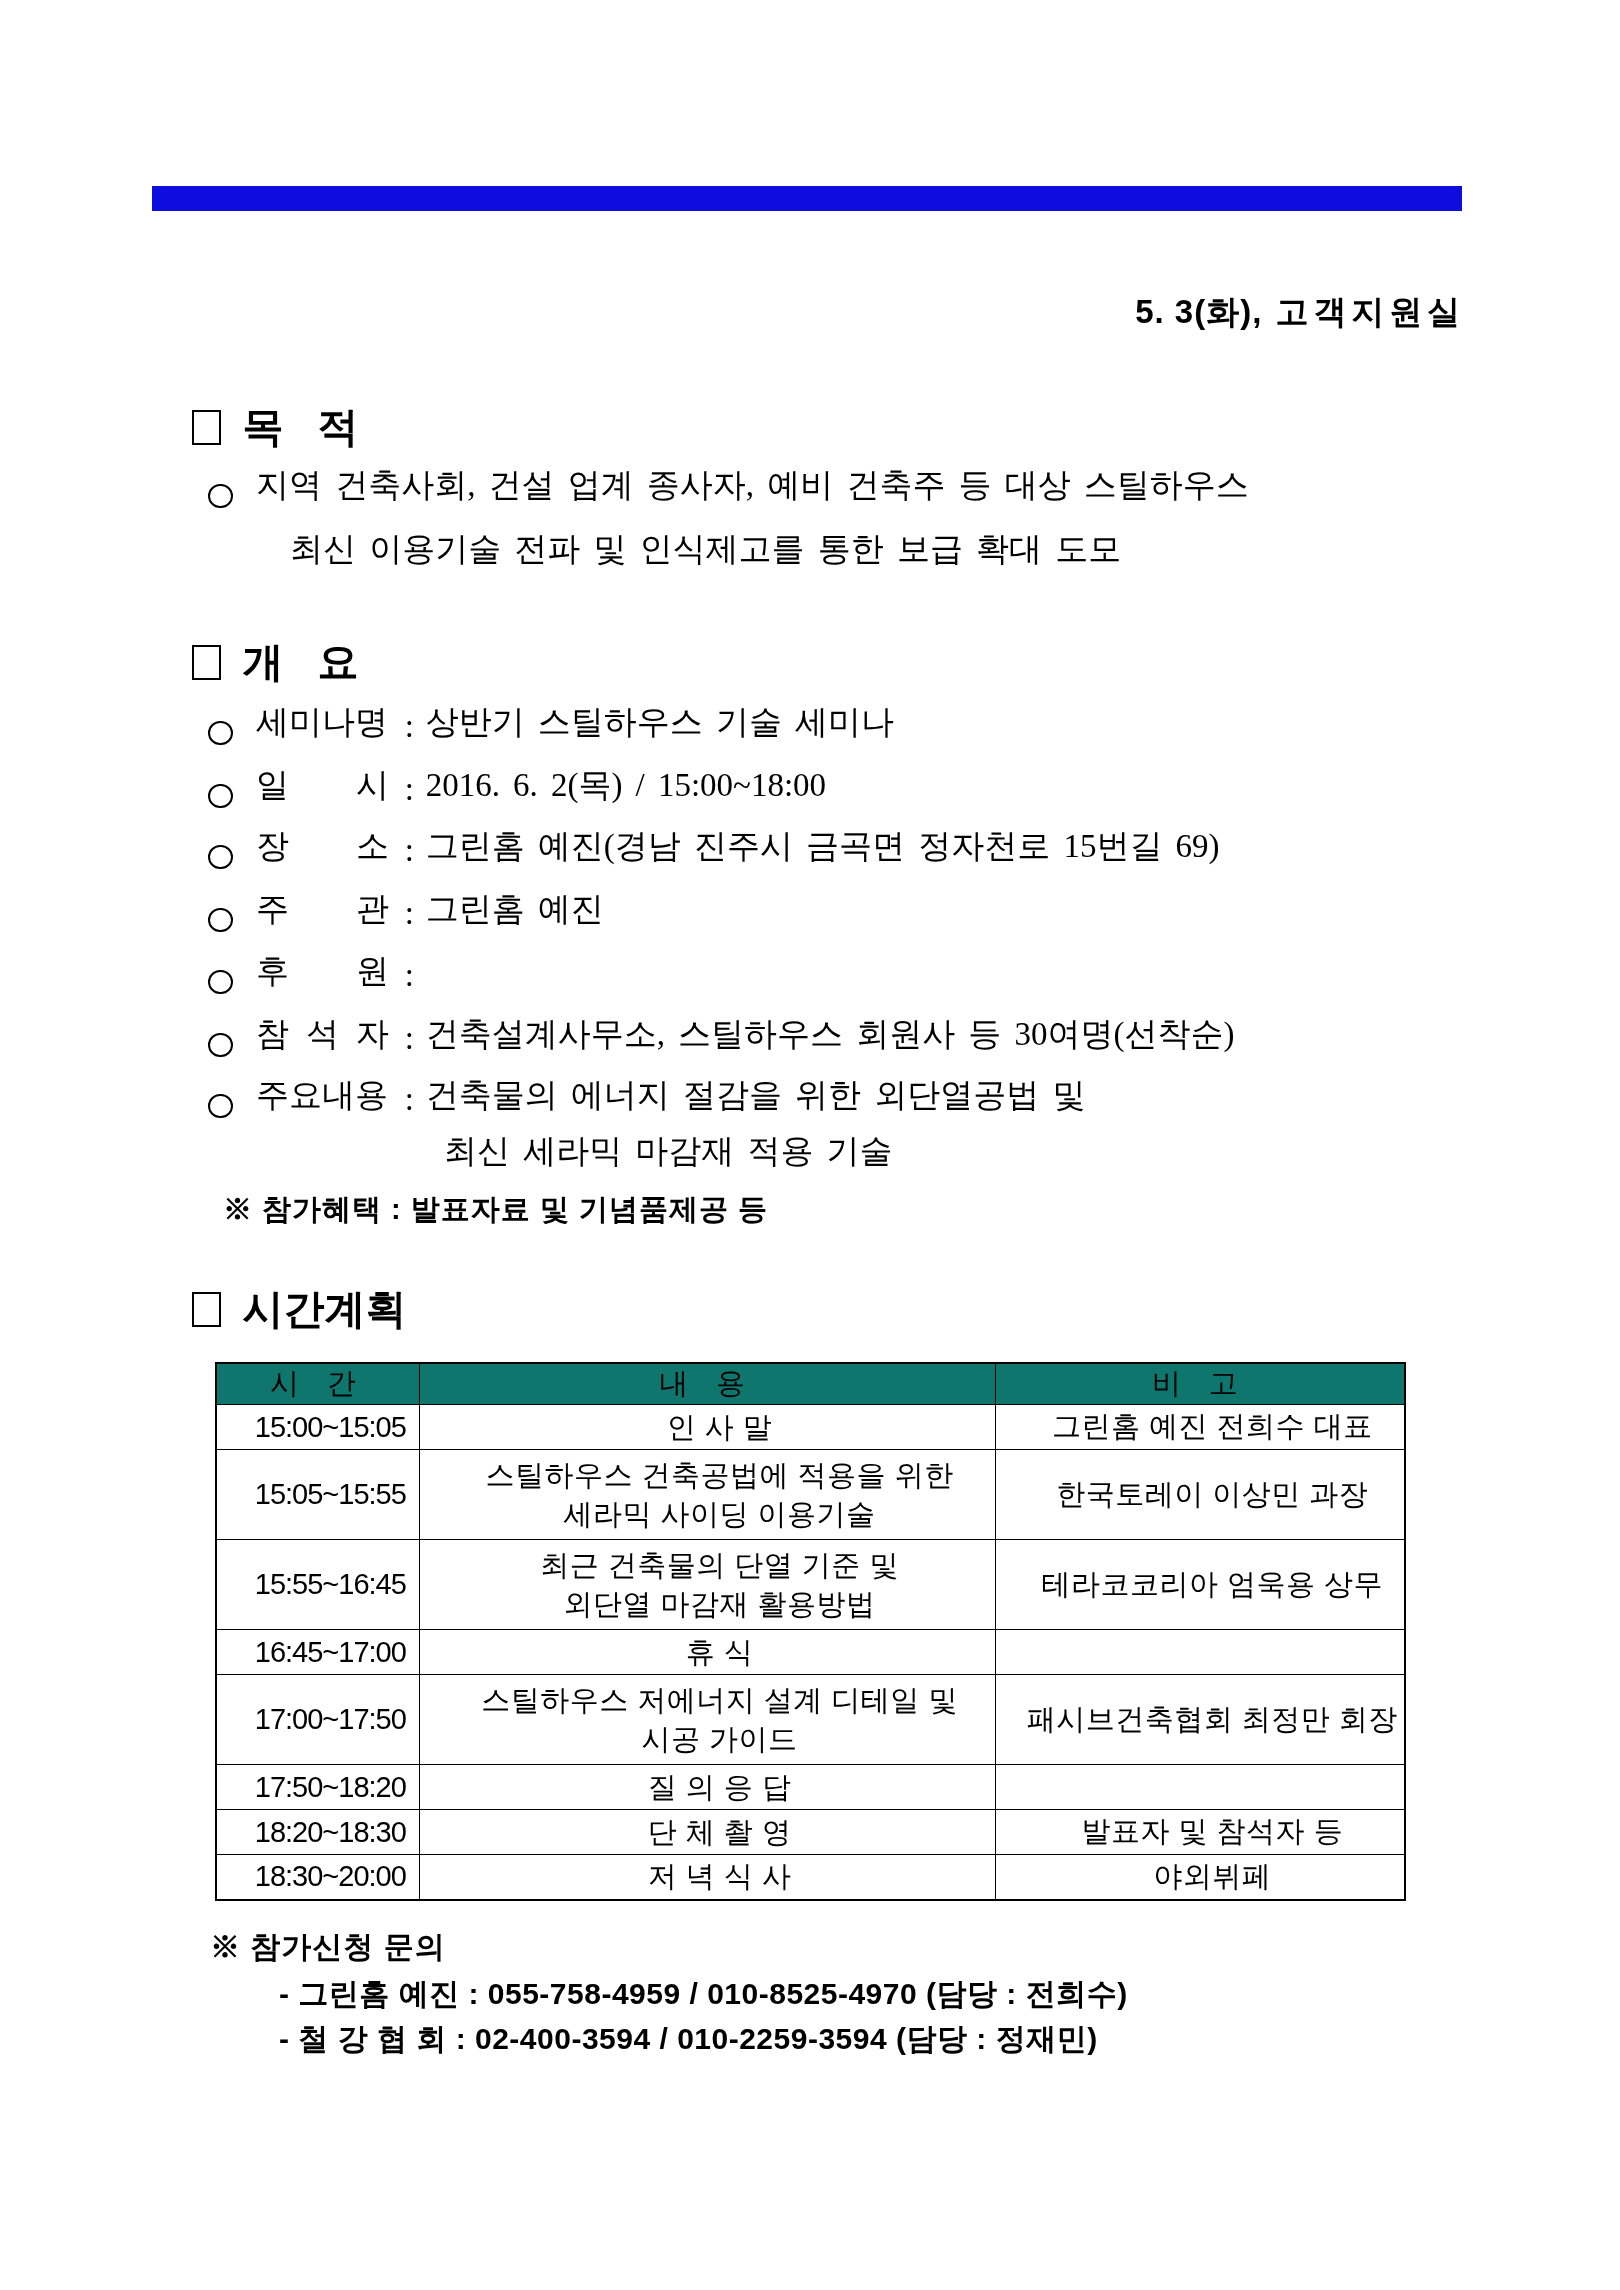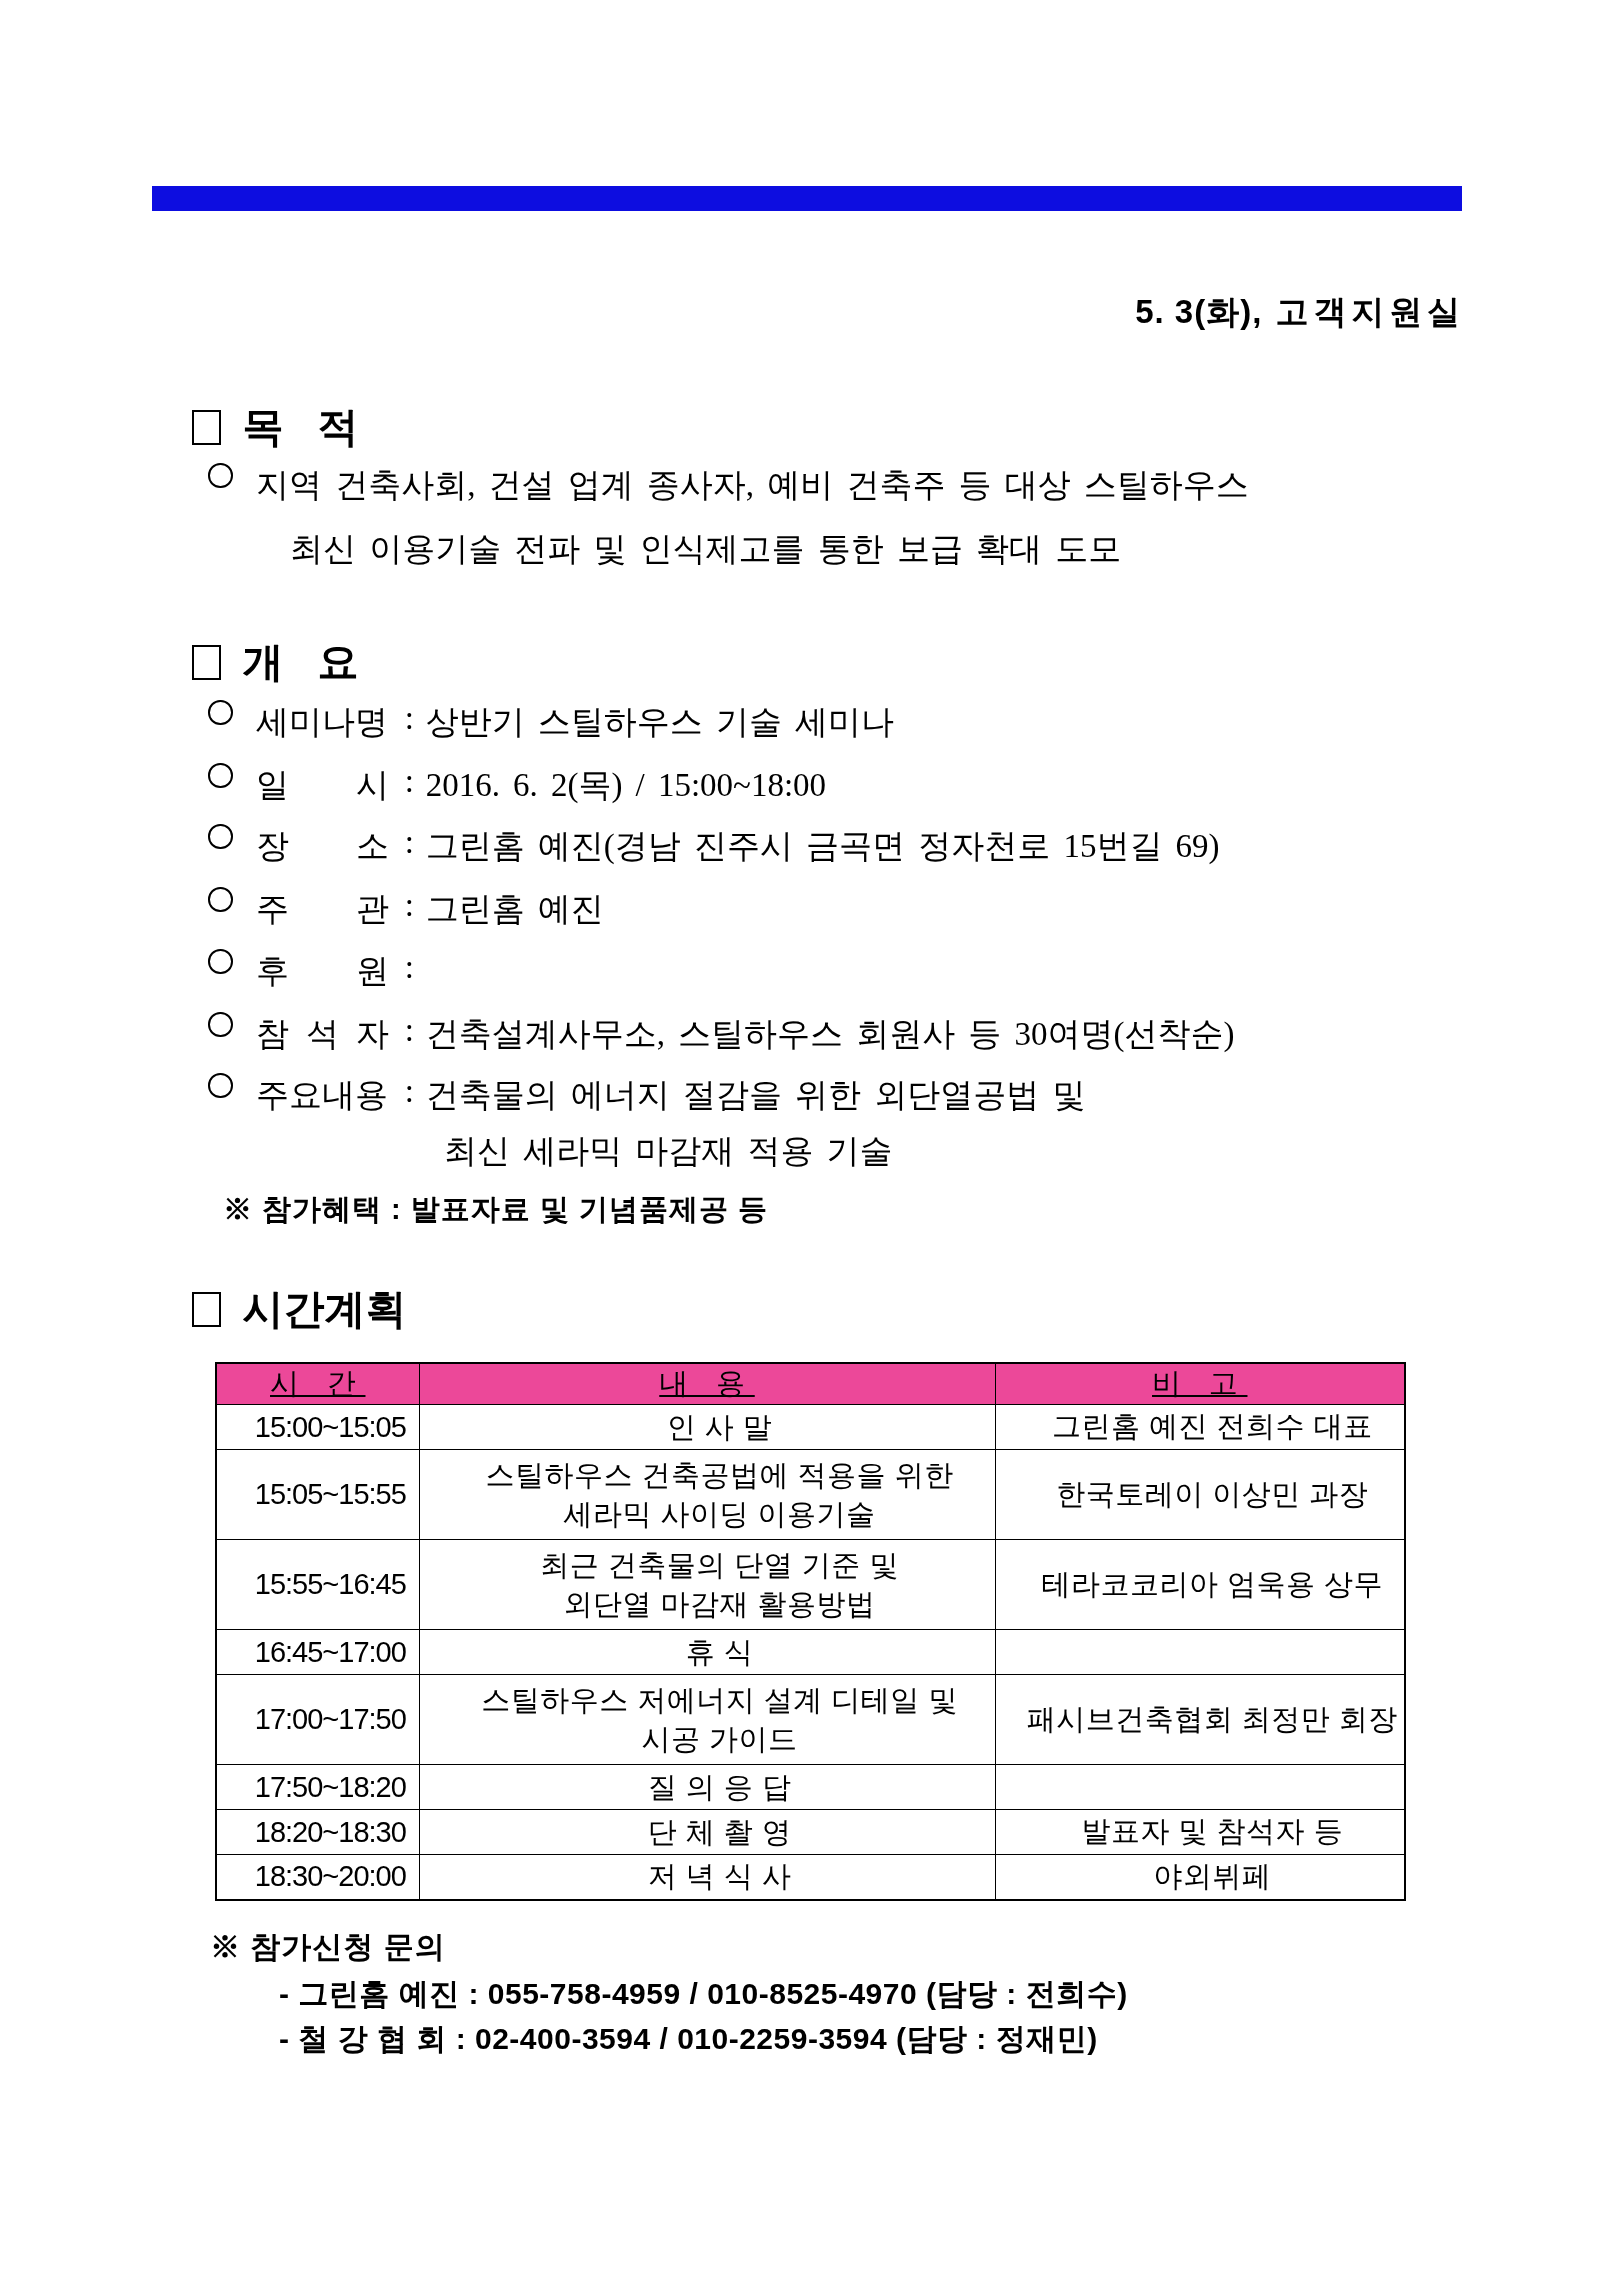--- a/index.html
+++ b/index.html
@@ -44,21 +44,21 @@
     font-family: "Liberation Sans", sans-serif;
     font-weight: bold; font-size: 41px; white-space: nowrap;
   }
   .sq-icon { width: 29px; height: 35px; border: 2.9px solid #000; flex: 0 0 auto; }
   .sec-label { display: inline-block; min-width: 116px; text-align: justify; text-align-last: justify; }
   .sec-label.nojust { text-align-last: auto; }
 
   
   .body-line, .ov-row {
     position: absolute;
-    display: flex; align-items: flex-start;
+    display: flex; align-items: flex-end;
     font-size: 33px; white-space: nowrap; word-spacing: 4.9px;
   }
   .circle-icon {
     width: 24.5px; height: 24.5px; border: 2.9px solid #000; border-radius: 50%;
     flex: 0 0 auto; margin-right: 23.5px;
   }
   .ov-label {
     display: inline-block; width: 133px;
     text-align: justify; text-align-last: justify;
     flex: 0 0 auto;
@@ -75,22 +75,22 @@
   
   .schedule-table {
     position: absolute; left: 215px; top: 1362px; width: 1189px;
     border-collapse: collapse; table-layout: fixed;
     font-family: "Liberation Sans", sans-serif; font-size: 29px;
     text-align: center;
   }
   .schedule-table th, .schedule-table td { border: 1.5px solid #000; padding: 0 3.9px; }
   .schedule-table { border: 2.9px solid #000; }
   .schedule-table thead th {
-    background: #ec4899; font-weight: normal;
-    height: 31px; letter-spacing: 9.8px; text-decoration: underline;
+    background: #0f766e; font-weight: normal;
+    height: 31px; letter-spacing: 9.8px;
   }
   .schedule-table td { vertical-align: middle; padding-left: 29px; }
   tr.r-single td { height: 45px; }
   tr.r-double td { height: 90px; }
   .c-time { letter-spacing: -1px; }
   .c-content div { line-height: 39px; letter-spacing: 0.5px; }
   .c-note { letter-spacing: 0.5px; }
 
   
   .contact-head {

